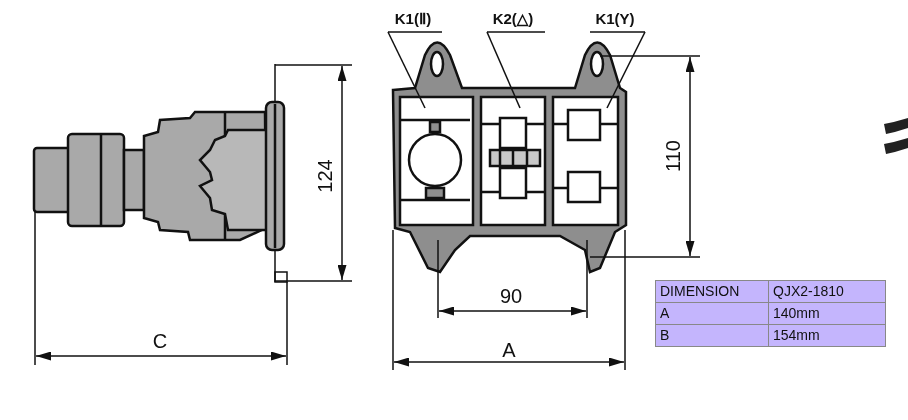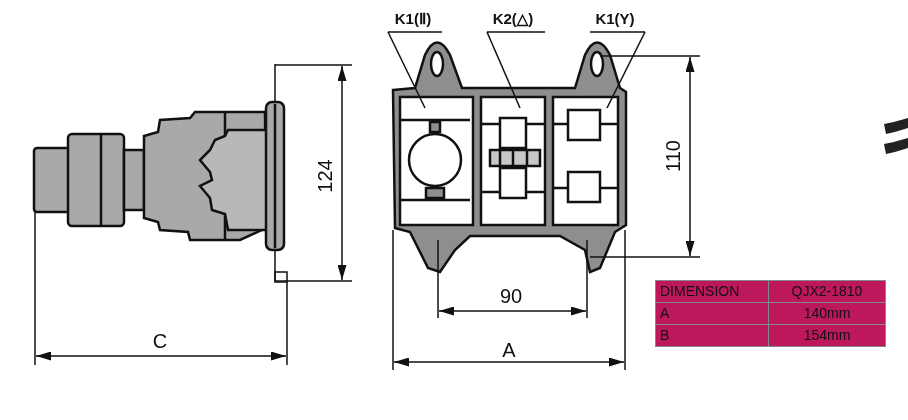--- a/index.html
+++ b/index.html
@@ -1,22 +1,22 @@
 <!DOCTYPE html>
 <html><head>
 <meta charset="utf-8">
 <style>
   html, body { margin: 0; padding: 0; background: #ffffff; }
   body { width: 908px; height: 420px; position: relative; overflow: hidden; font-family: "Liberation Sans", sans-serif; }
   #drawing { position: absolute; left: 0; top: 0; }
   .lbl { font-family: "Liberation Sans", sans-serif; fill: #111; }
-  .dim-table { position: absolute; left: 655px; top: 280px; border-collapse: collapse; font-family: "Liberation Sans", sans-serif; font-size: 14px; color: #111; background: #be185d; }
+  .dim-table { position: absolute; left: 655px; top: 280px; border-collapse: collapse; font-family: "Liberation Sans", sans-serif; font-size: 14px; color: #111; background: #c4b5fd; }
   .dim-table td { border: 1px solid #888; padding: 1px 4px; height: 19px; line-height: 19px; }
   .dim-table td.c1 { width: 104px; }
-  .dim-table td.c2 { width: 108px; text-align: center; }
+  .dim-table td.c2 { width: 108px; }
 </style>
 </head>
 <body>
 
 <svg id="drawing" width="908" height="420" viewBox="0 0 908 420" xmlns="http://www.w3.org/2000/svg">
   <defs>
     <marker id="arr" viewBox="0 0 10 6" refX="10" refY="3" markerWidth="10" markerHeight="6" orient="auto-start-reverse">
       <path d="M0,0 L10,3 L0,6 Z" fill="#111"></path>
     </marker>
   </defs>

